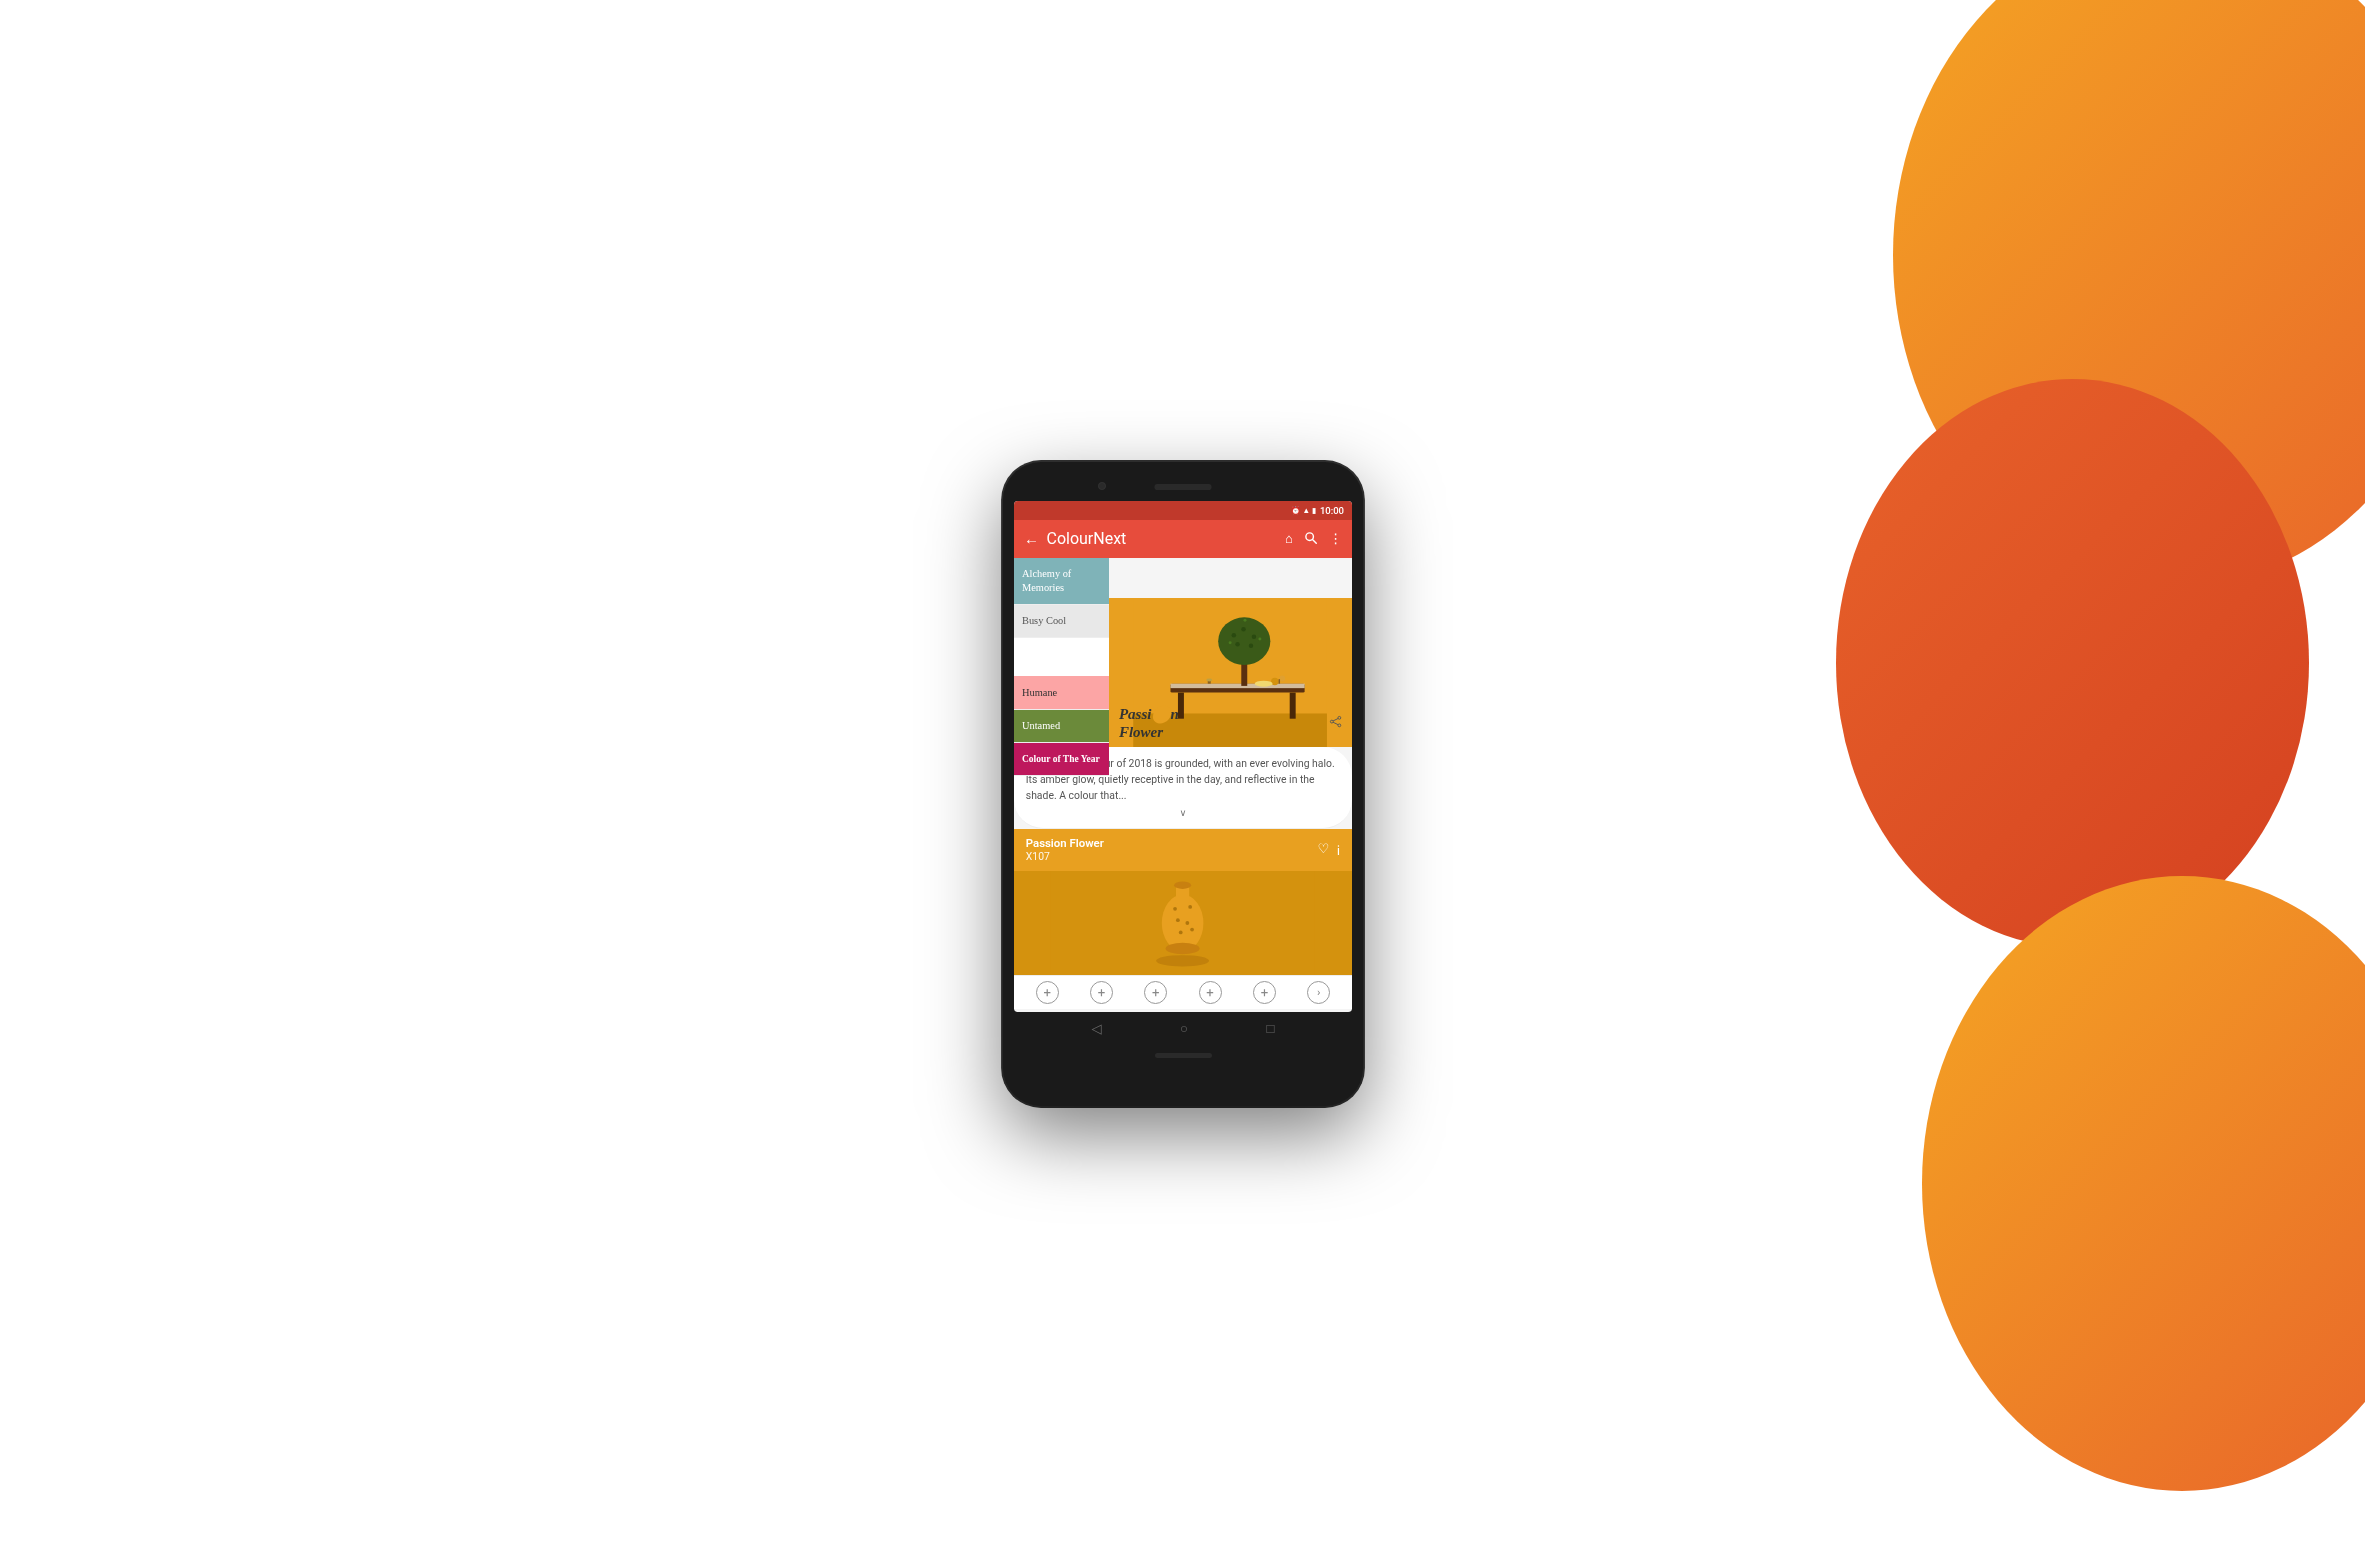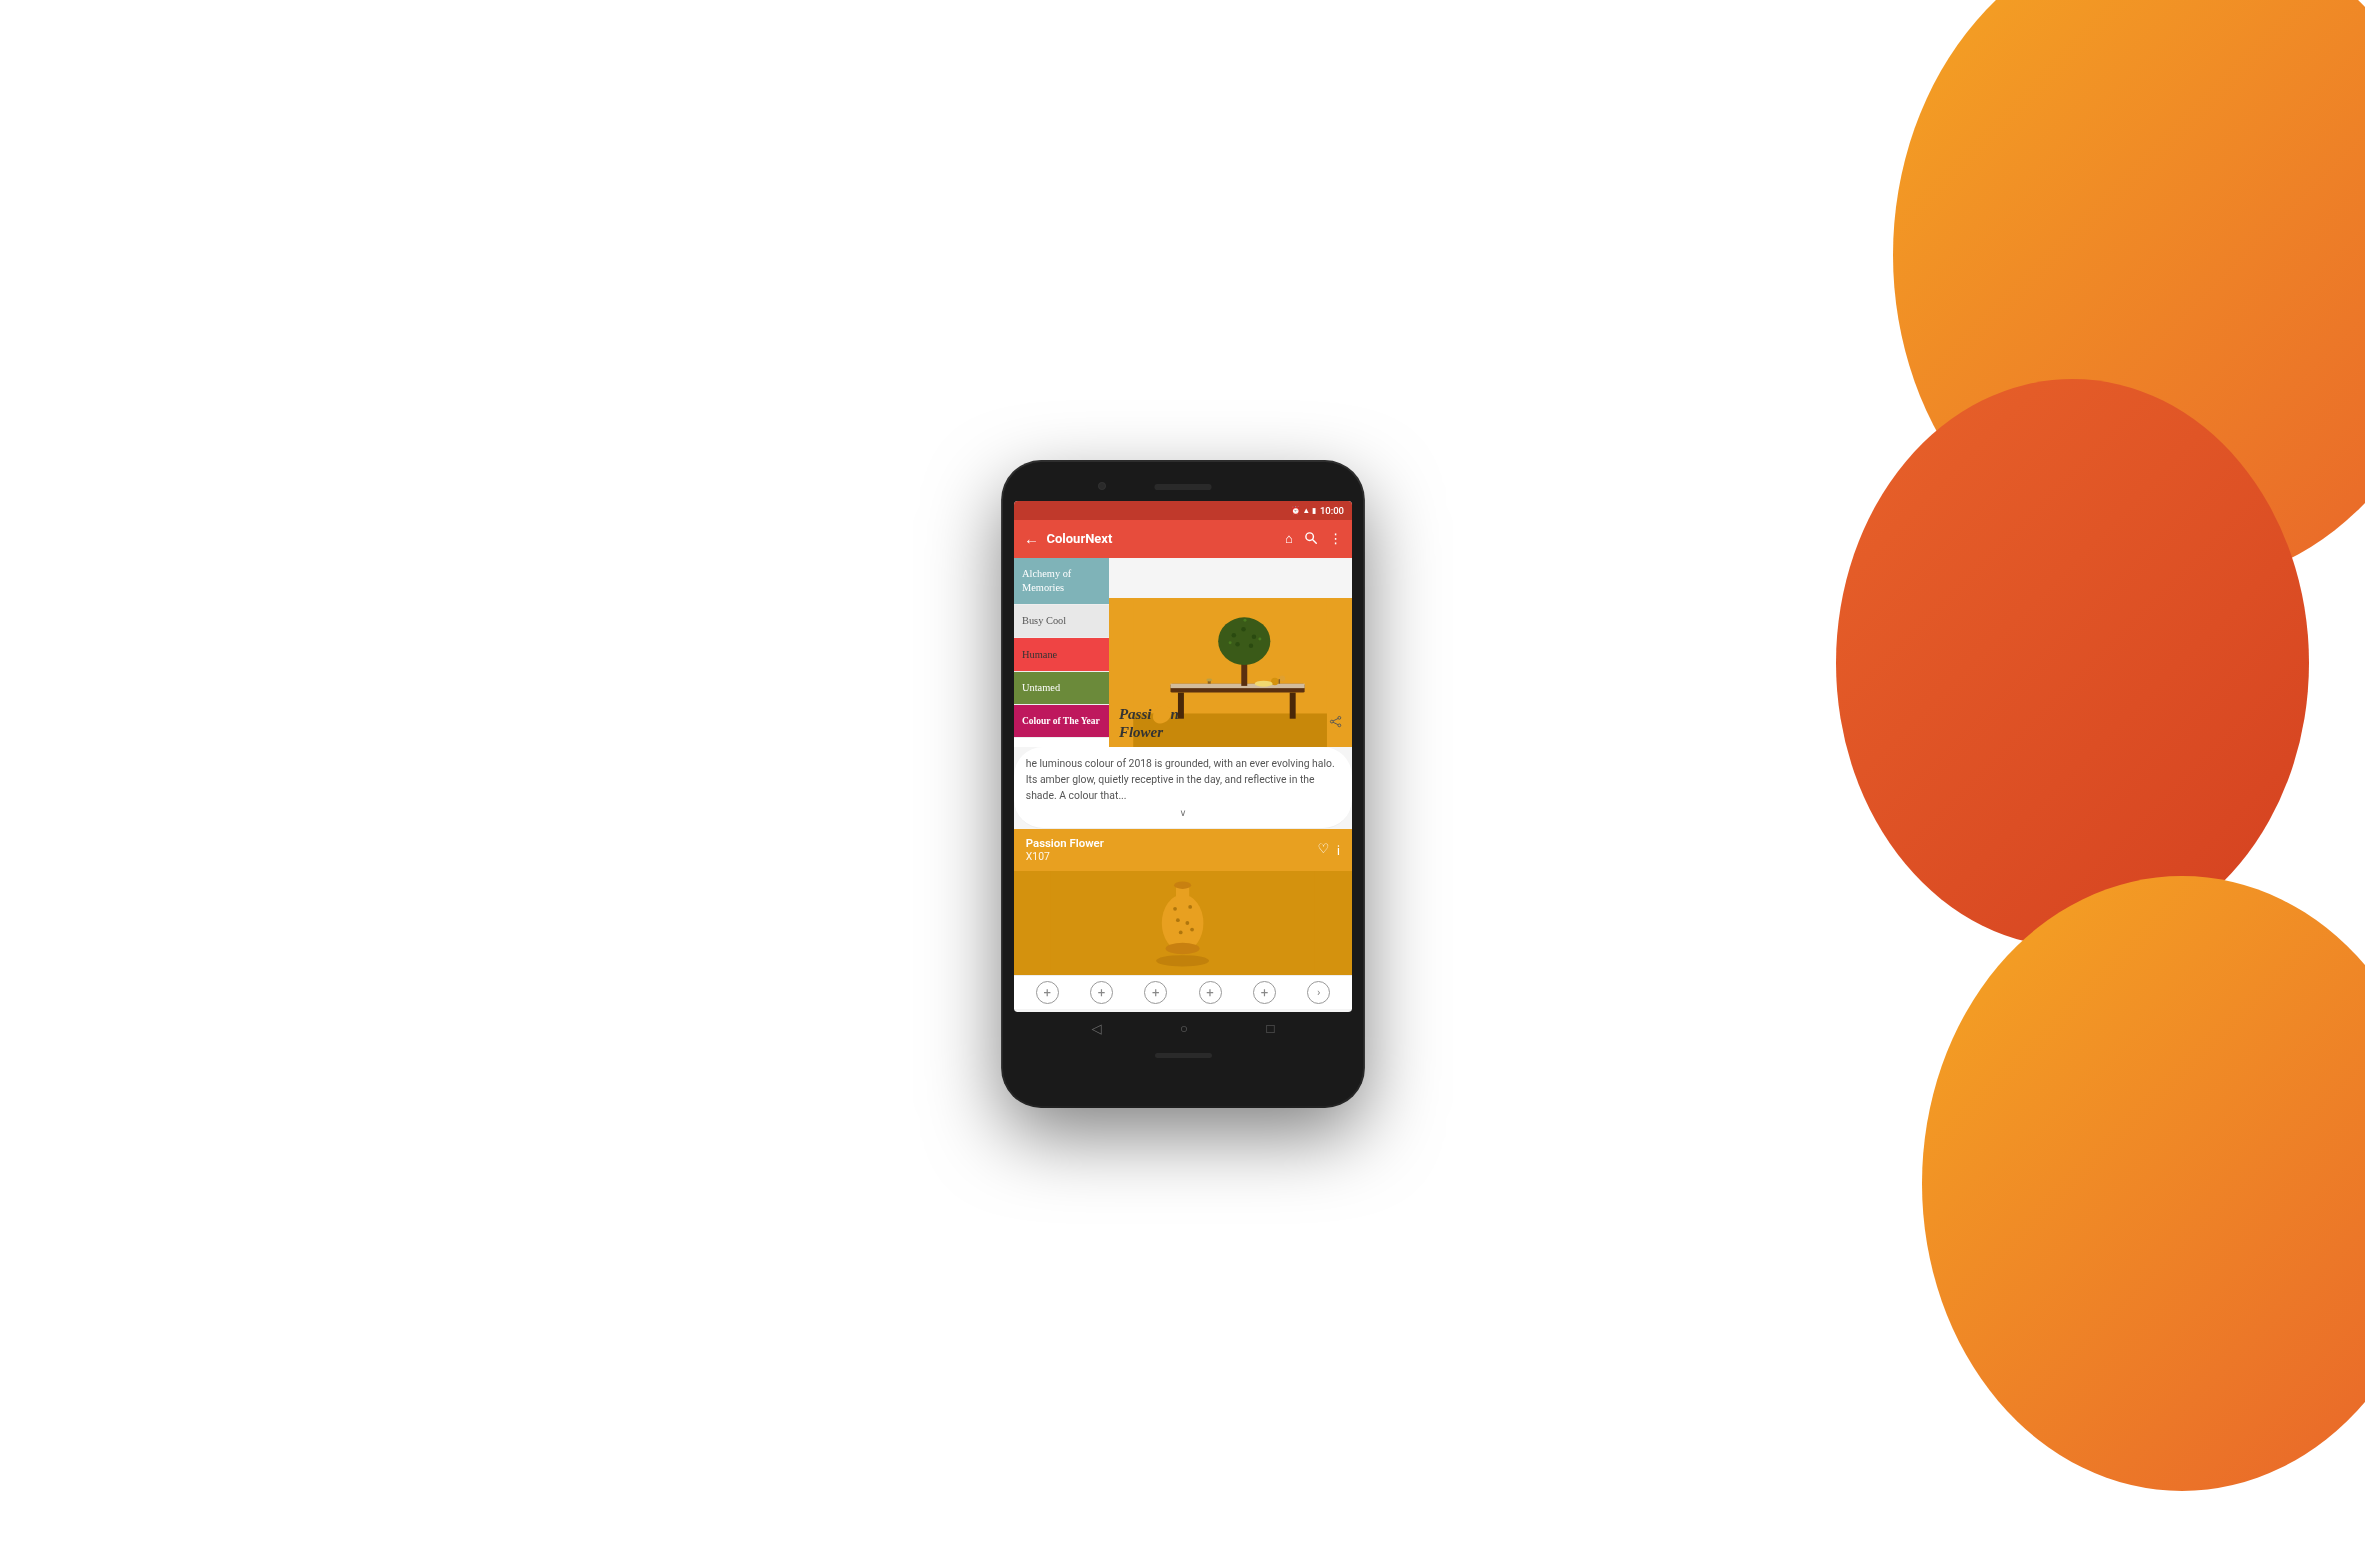--- a/index.html
+++ b/index.html
@@ -156,22 +156,22 @@
     }
 
     .app-bar-back {
       color: white;
       font-size: 15px;
       cursor: pointer;
     }
 
     .app-bar-title {
       color: white;
-      font-size: 13px;
-      font-weight: 700;
+      font-size: 16px;
+      font-weight: 400;
       flex: 1;
     }
 
     .app-bar-icons {
       display: flex;
       gap: 11.4px;
       align-items: center;
     }
 
     .app-bar-icon {
@@ -218,22 +218,23 @@
       background: #7fb3b8;
       color: white;
     }
 
     .category-item.busy-cool {
       background: #e8e8e8;
       color: #555;
     }
 
     .category-item.humane {
-      background: #ef4444;
+      background: #fca5a5;
       color: #333;
+      margin-top: 38px;
     }
 
     .category-item.untamed {
       background: #6b8a3a;
       color: white;
     }
 
     .category-item.colour-year {
       background: #be185d;
       color: white;

